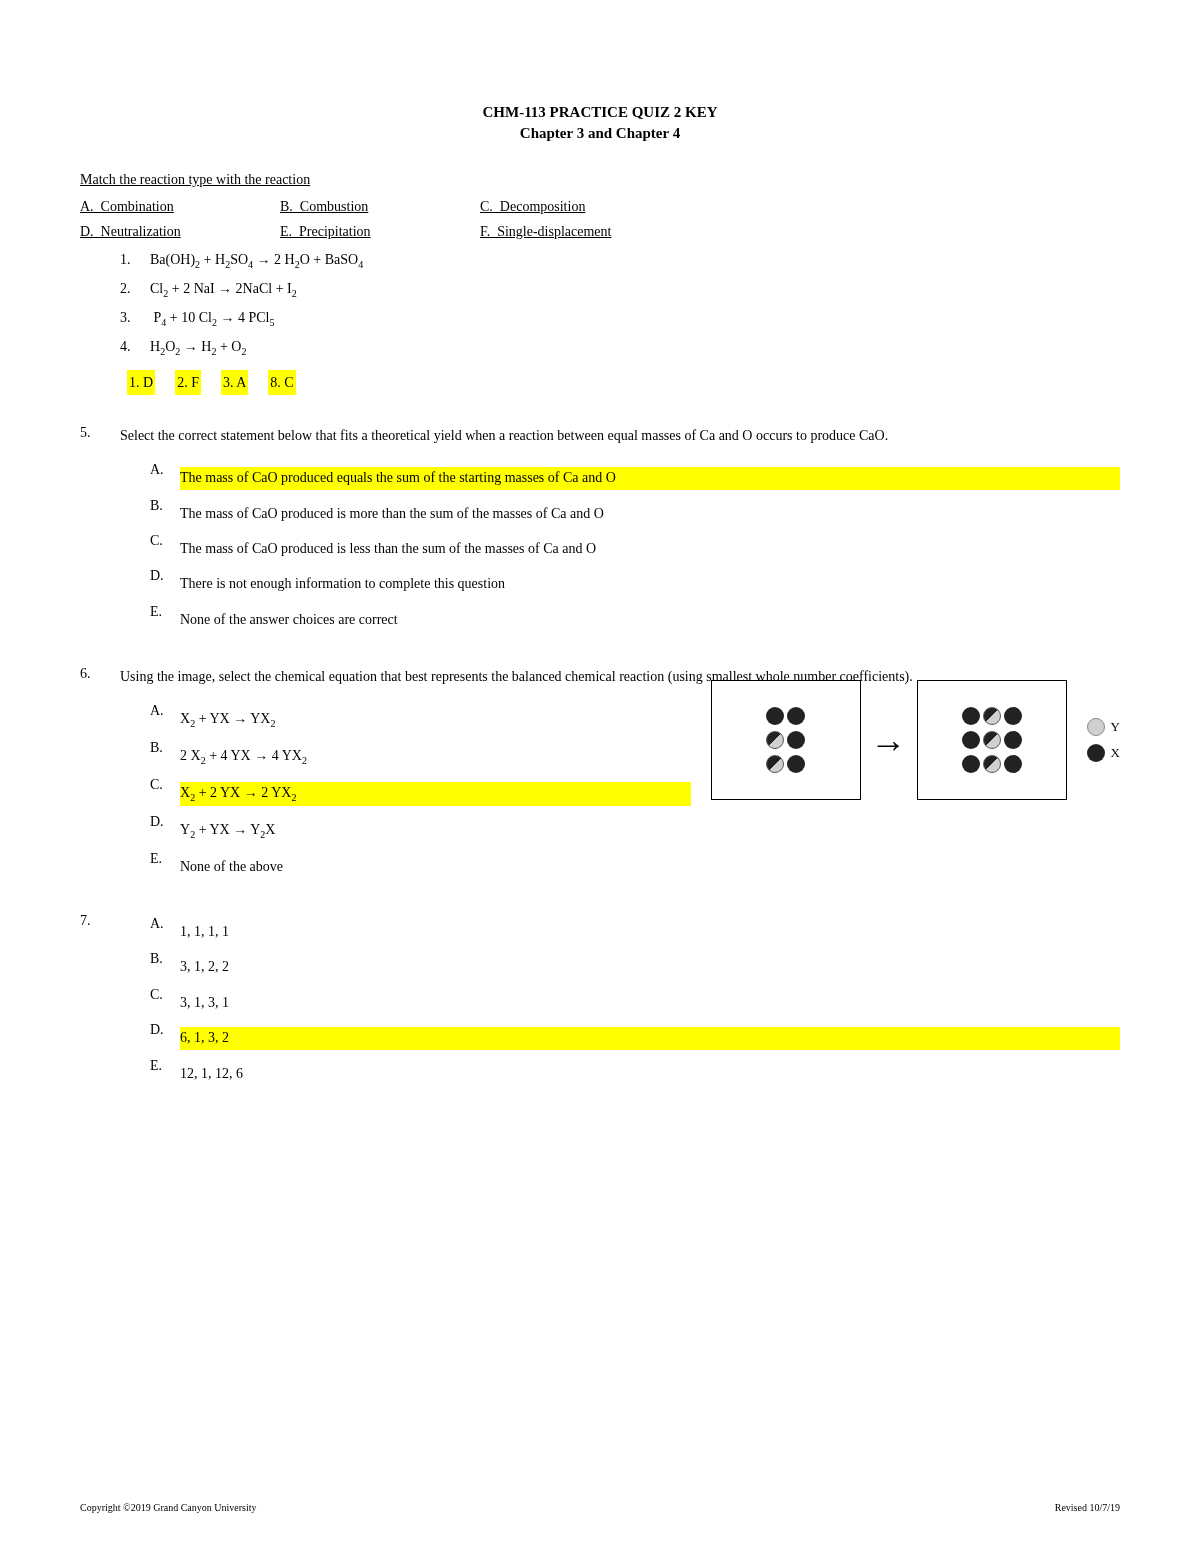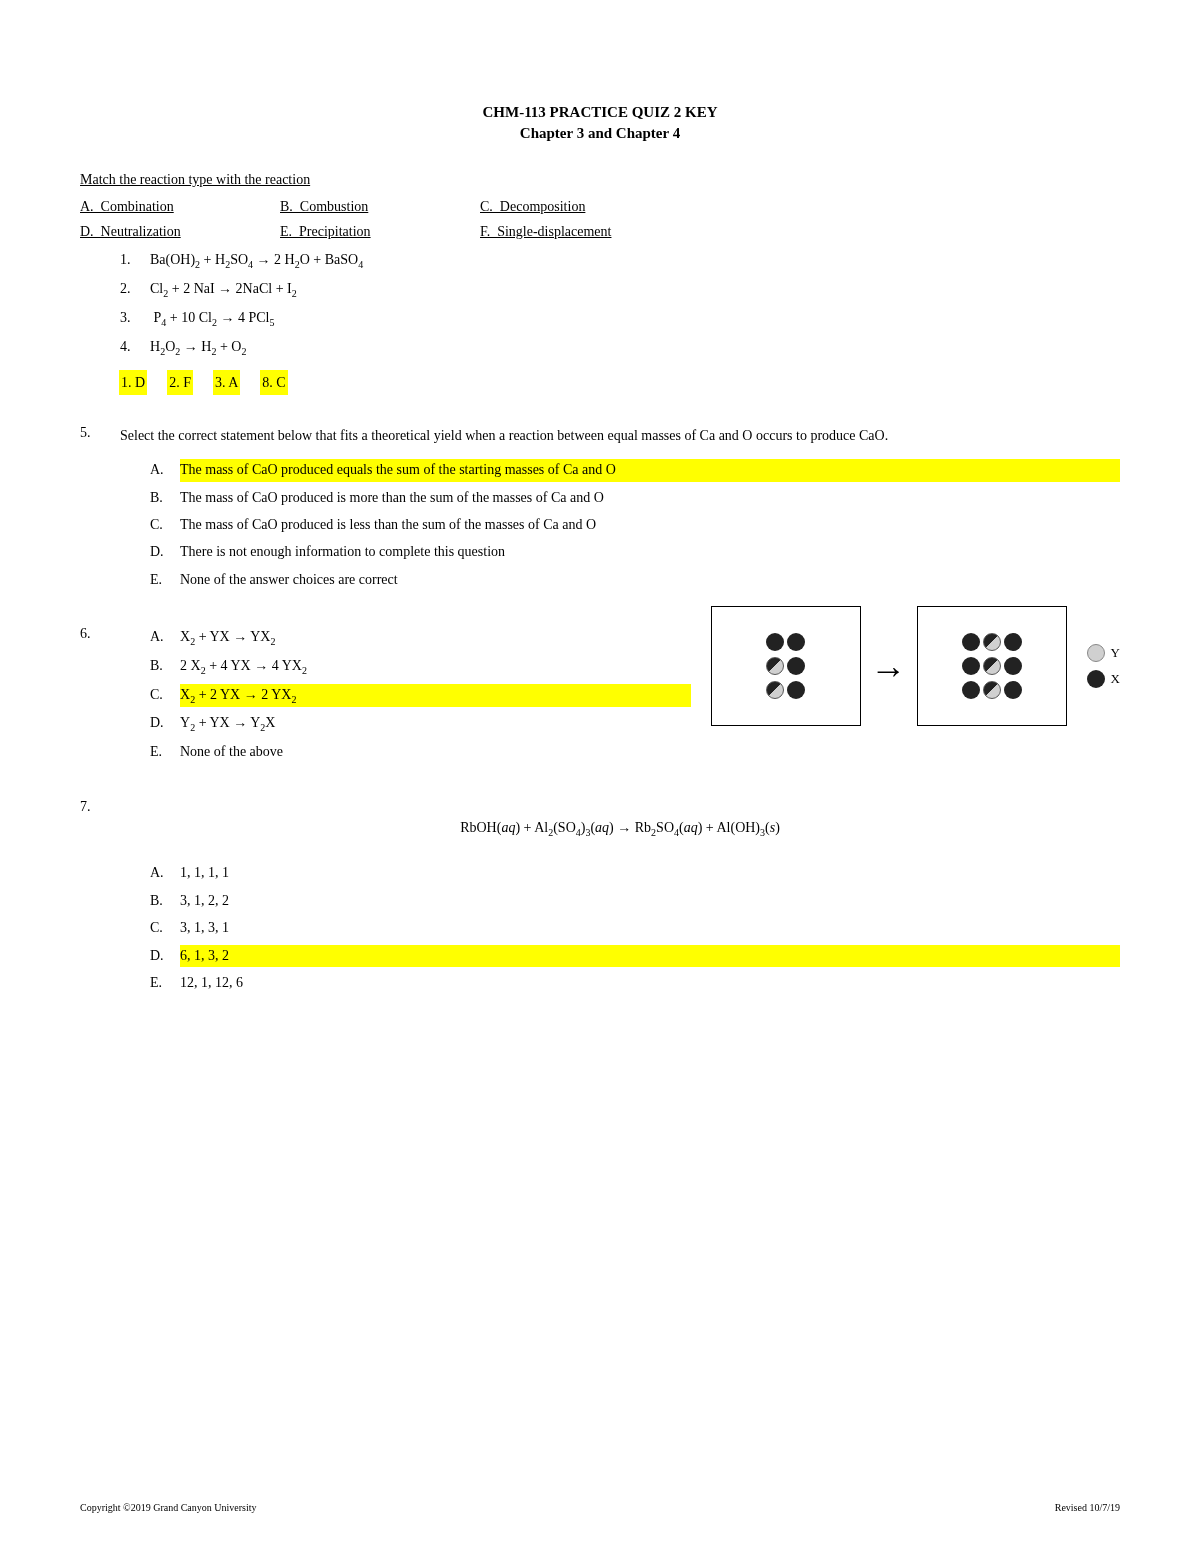--- a/index.html
+++ b/index.html
@@ -52,21 +52,21 @@
     .numbered-list .num {
       width: 30px;
       min-width: 30px;
     }
     .highlight-yellow {
       background-color: #ffff00;
     }
     .answers-row {
       display: flex;
       gap: 20px;
-      margin-left: 32px;
+      margin-left: 40px;
       margin-bottom: 30px;
       line-height: 1.8;
       padding-left: 7px;
     }
     .answers-row span {
       background-color: #ffff00;
       padding: 0 2px;
     }
     .question-block {
       display: flex;
@@ -90,20 +90,21 @@
       display: flex;
       margin-bottom: 5px;
       line-height: 1.6;
     }
     .choice-letter {
       width: 30px;
       min-width: 30px;
     }
     .choice-text {
       flex: 1;
+      margin-top: 8px;
     }
     .diagram-container {
       display: flex;
       align-items: flex-start;
       gap: 20px;
     }
     .diagram-left {
       flex: 1;
     }
     .diagram-image {
@@ -247,20 +248,21 @@
         <span class="choice-letter">E.</span>
         <span class="choice-text">None of the answer choices are correct</span>
       </div>
     </div>
   </div>
 </div>
 
 <div class="question-block" style="margin-bottom:30px;">
   <div class="q-num">6.</div>
   <div class="q-content">
+    <div class="q-text">Using the image, select the chemical equation that best represents the balanced chemical reaction (using smallest whole number coefficients).</div>
     <div class="diagram-container">
       <div class="diagram-left">
         <div class="answer-choices">
           <div class="answer-choice">
             <span class="choice-letter">A.</span>
             <span class="choice-text">X<sub>2</sub> + YX → YX<sub>2</sub></span>
           </div>
           <div class="answer-choice">
             <span class="choice-letter">B.</span>
             <span class="choice-text">2 X<sub>2</sub> + 4 YX → 4 YX<sub>2</sub></span>
@@ -335,23 +337,20 @@
           </div>
         </div>
       </div>
     </div>
   </div>
 </div>
 
 <div class="question-block" style="margin-bottom:30px;">
   <div class="q-num">7.</div>
   <div class="q-content">
-    <div class="equation-block">
-      RbOH(<i>aq</i>) + Al<sub>2</sub>(SO<sub>4</sub>)<sub>3</sub>(<i>aq</i>) → Rb<sub>2</sub>SO<sub>4</sub>(<i>aq</i>) + Al(OH)<sub>3</sub>(<i>s</i>)
-    </div>
     <div class="answer-choices">
       <div class="answer-choice">
         <span class="choice-letter">A.</span>
         <span class="choice-text">1, 1, 1, 1</span>
       </div>
       <div class="answer-choice">
         <span class="choice-letter">B.</span>
         <span class="choice-text">3, 1, 2, 2</span>
       </div>
       <div class="answer-choice">

